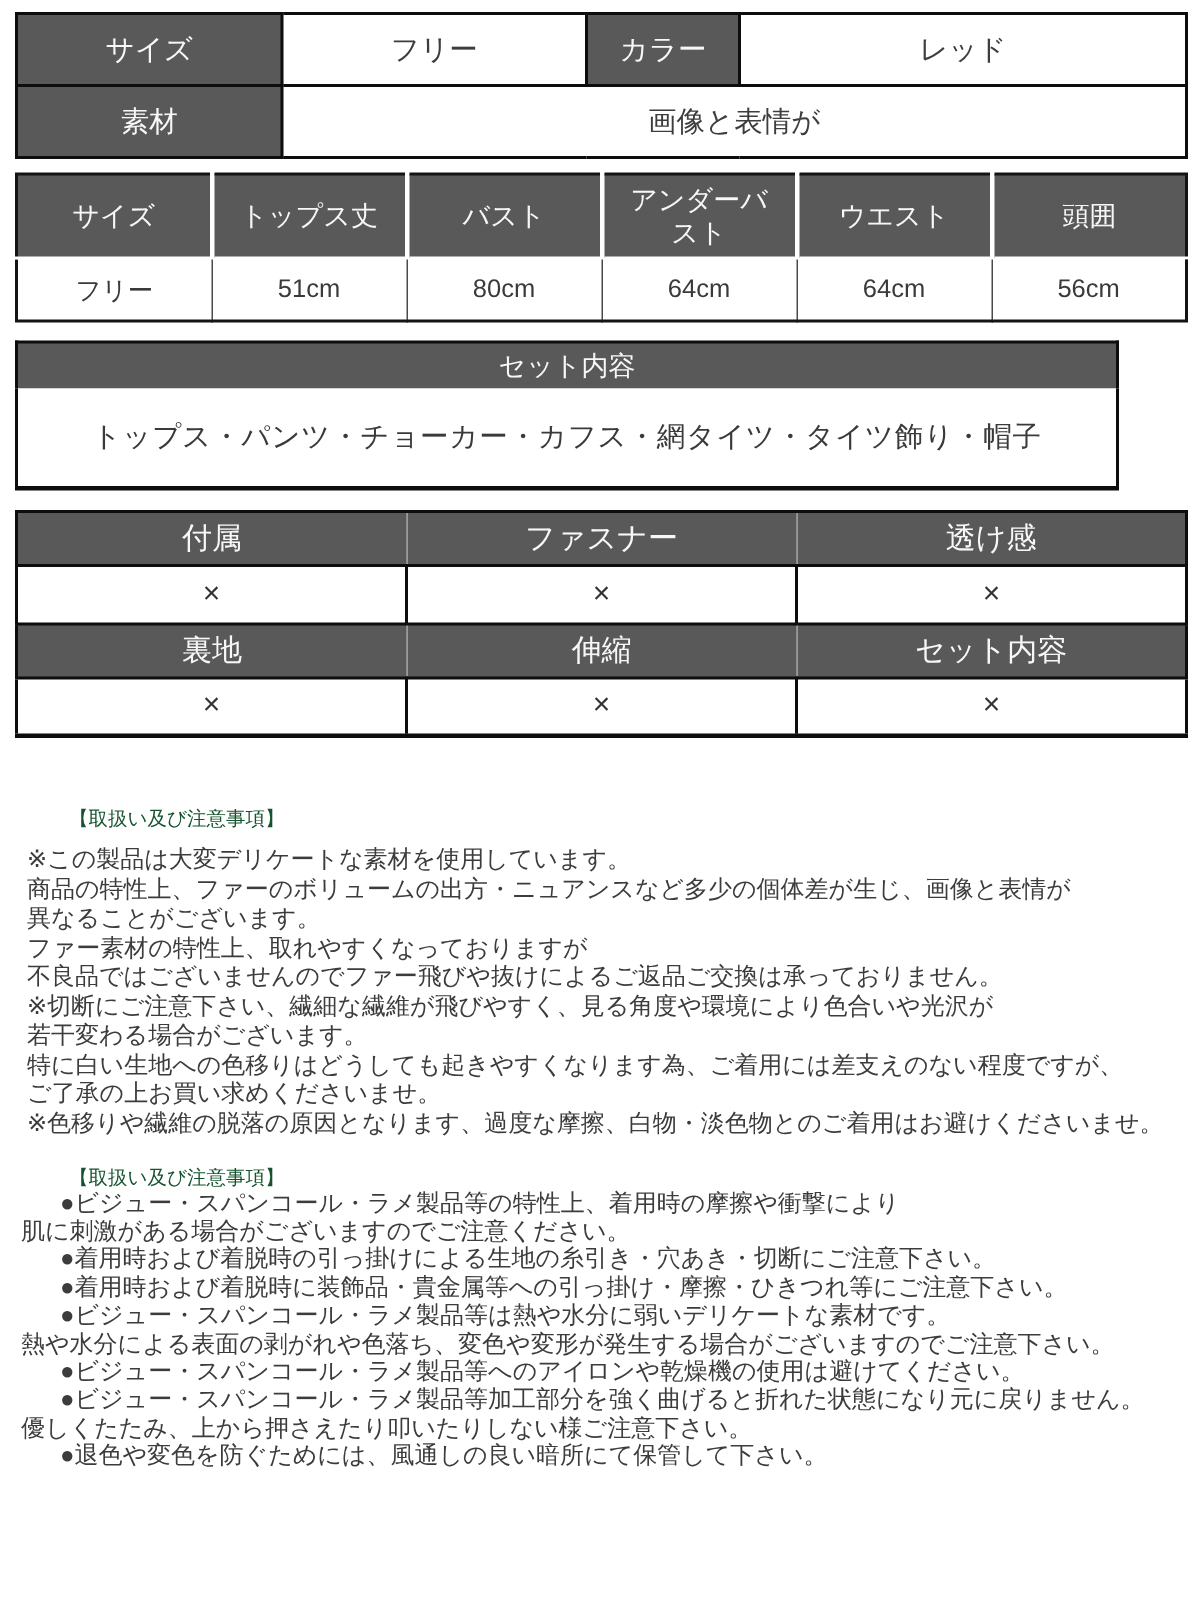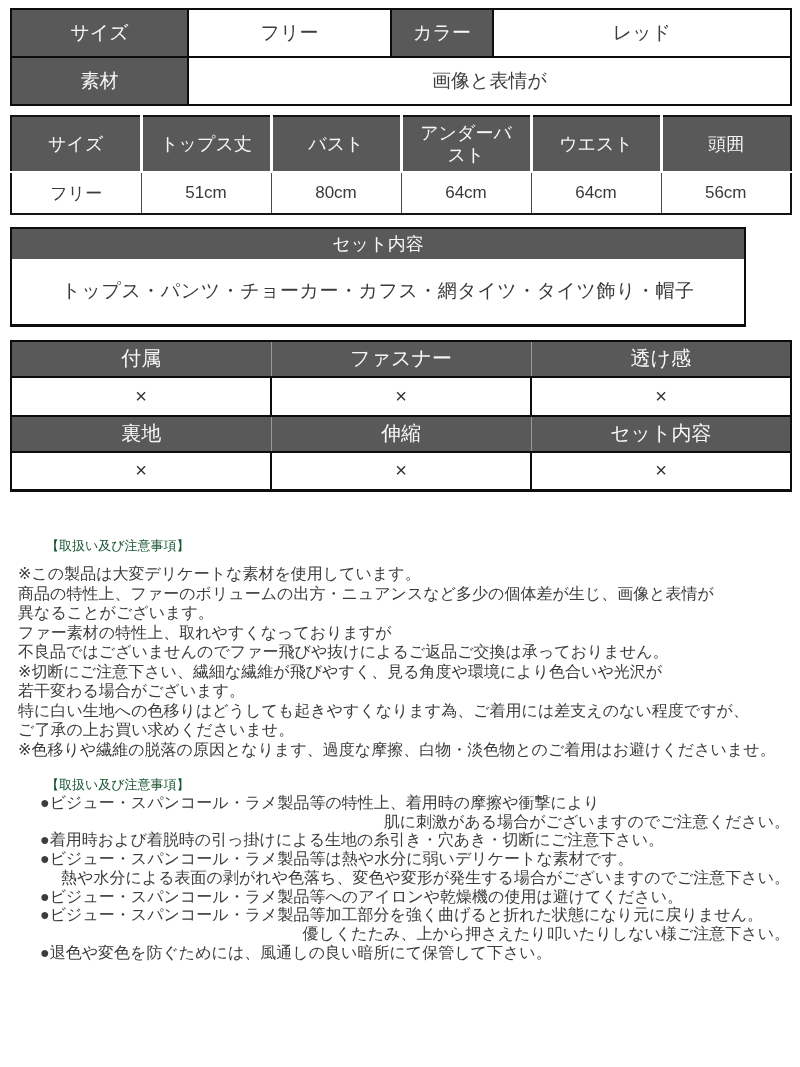--- a/index.html
+++ b/index.html
@@ -37,21 +37,21 @@
   .attr td { background:#fff; color:#333; font-size:20px; height:39px; text-align:center; vertical-align:middle; border:2px solid #0d0d0d; }
 
   
   .notes1 { margin-top:44px; }
   .nh { font-size:13px; color:#14532d; padding-left:36px; line-height:19px; }
   .notes1 .nh { margin-bottom:9px; }
   .n1line { font-size:16px; color:#3c3c3c; line-height:19.5px; padding-left:8px; white-space:nowrap; }
   .notes2 { margin-top:16px; }
   .n2line { font-size:16px; color:#3c3c3c; line-height:18.7px; white-space:nowrap; }
   .n2line.b { padding-left:30px; }
-  .n2line.c { padding-left:4px;text-align:right; }
+  .n2line.c { padding-left:4px; }
 </style>
 </head>
 <body>
 
 <div id="page">
 
   <table class="spec">
     <colgroup>
         <col style="width:177px">
         <col style="width:203px">
@@ -154,20 +154,21 @@
     <div class="n1line">特に白い生地への色移りはどうしても起きやすくなります為、ご着用には差支えのない程度ですが、</div>
     <div class="n1line">ご了承の上お買い求めくださいませ。</div>
     <div class="n1line">※色移りや繊維の脱落の原因となります、過度な摩擦、白物・淡色物とのご着用はお避けくださいませ。</div>
   </div>
 
   <div class="notes2">
     <div class="nh">【取扱い及び注意事項】</div>
     <div class="n2line b">●ビジュー・スパンコール・ラメ製品等の特性上、着用時の摩擦や衝撃により</div>
     <div class="n2line c">肌に刺激がある場合がございますのでご注意ください。</div>
     <div class="n2line b">●着用時および着脱時の引っ掛けによる生地の糸引き・穴あき・切断にご注意下さい。</div>
+    <div class="n2line b">●着用時および着脱時に装飾品・貴金属等への引っ掛け・摩擦・ひきつれ等にご注意下さい。</div>
     <div class="n2line b">●ビジュー・スパンコール・ラメ製品等は熱や水分に弱いデリケートな素材です。</div>
     <div class="n2line c">熱や水分による表面の剥がれや色落ち、変色や変形が発生する場合がございますのでご注意下さい。</div>
     <div class="n2line b">●ビジュー・スパンコール・ラメ製品等へのアイロンや乾燥機の使用は避けてください。</div>
     <div class="n2line b">●ビジュー・スパンコール・ラメ製品等加工部分を強く曲げると折れた状態になり元に戻りません。</div>
     <div class="n2line c">優しくたたみ、上から押さえたり叩いたりしない様ご注意下さい。</div>
     <div class="n2line b">●退色や変色を防ぐためには、風通しの良い暗所にて保管して下さい。</div>
   </div>
 
 </div>
 

